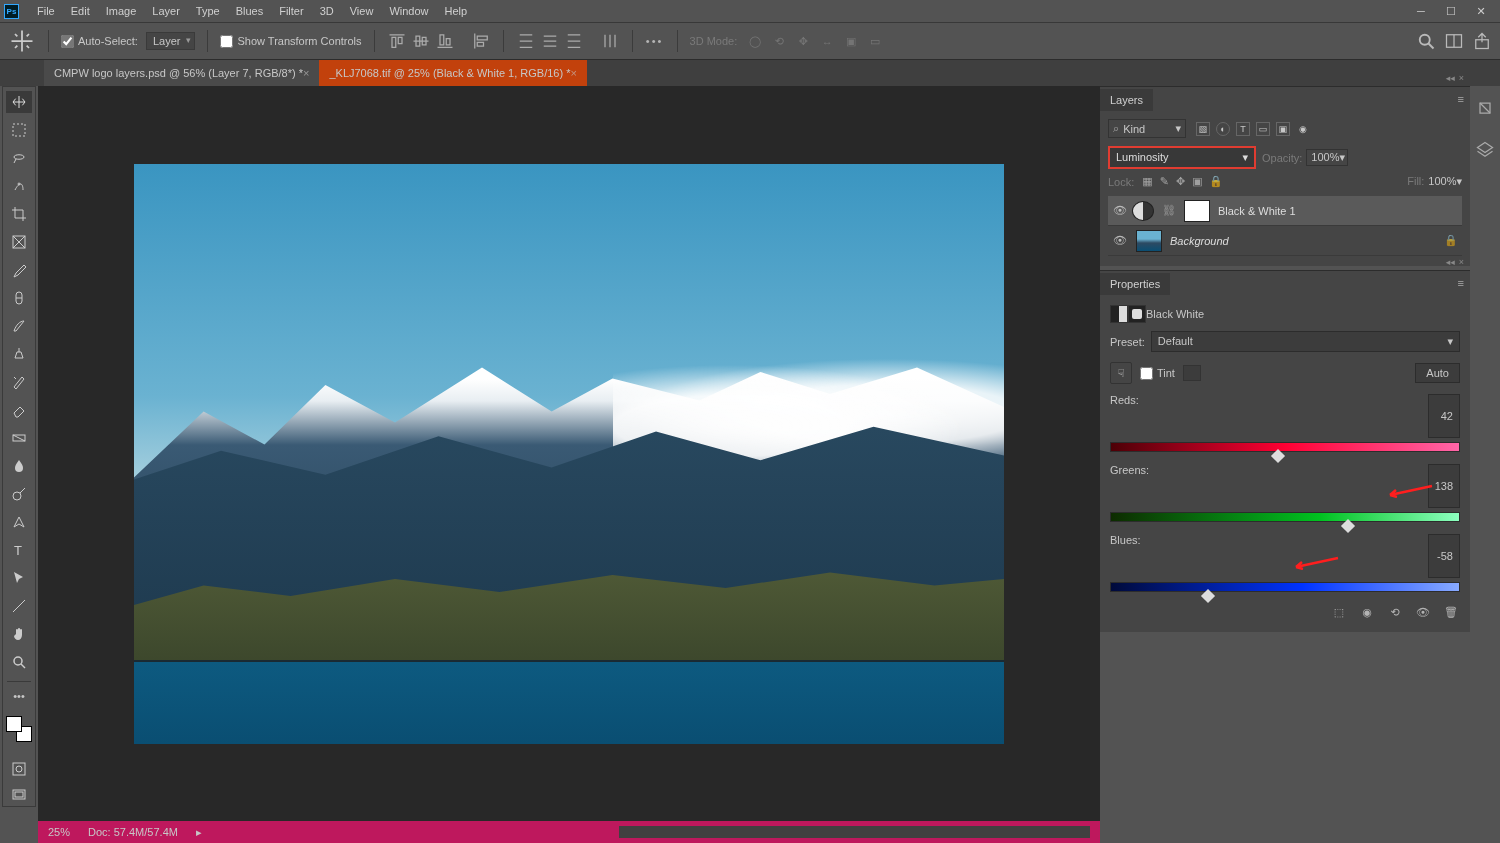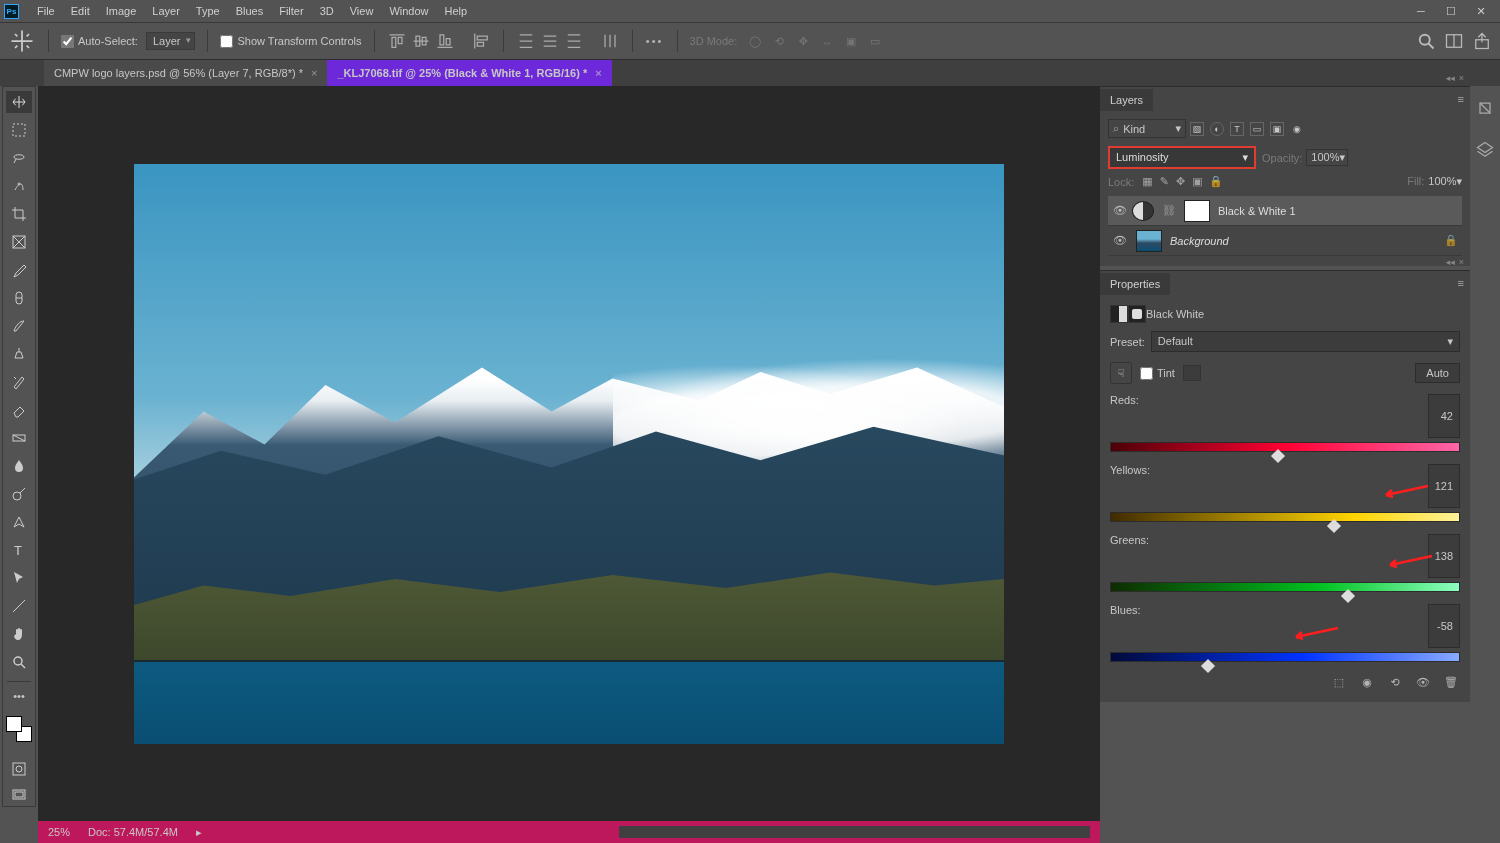--- a/index.html
+++ b/index.html
@@ -20,23 +20,23 @@
 .optionsbar .chk { display: flex; align-items: center; gap: 4px; }
 .optionsbar input[type=checkbox]{ accent-color:#777; width:13px; height:13px;}
 .optionsbar .dd { background: #454545; border: 1px solid #3a3a3a; padding: 2px 14px 2px 6px; position: relative; color:#c7c7c7; }
 .optionsbar .dd::after { content: "▾"; position: absolute; right: 4px; top: 2px; font-size: 9px; color: #999; }
 .optionsbar .grp { display: flex; gap: 4px; }
 .optionsbar .gbtn { width: 20px; height: 20px; display: flex; align-items: center; justify-content: center; opacity: 0.85; }
 .optionsbar .rspacer { flex: 1; }
 
 
 .tabsrow { height: 26px; background: #3f3f3f; display: flex; align-items: flex-end; padding-left: 44px;}
-.tab { height: 26px; display: flex; align-items: center; padding: 0 10px; color: #c7c7c7; font-size: 11px; gap: 8px; }
+.tab { height: 26px; display: flex; align-items: center; padding: 0 10px; color: #c7c7c7; font-size: 11px; }
 .tab.inactive { background: #4a4a4a; }
-.tab.active { background: #6d28d9; font-weight: bold; }
+.tab.active { background: #c2410c; }
 .tab .x { opacity: .6;}
 
 
 .bodyrow { flex: 1; display: flex; min-height: 0; }
 
 
 .tools-col { width: 38px; background: #535353; display:flex; flex-direction:column;}
 .tool-strip { width: 34px; margin-left:2px; background: #535353; border:1px solid #3a3a3a; display: flex; flex-direction: column; align-items: center; padding-top: 4px; gap: 6px; }
 .tbtn { width: 26px; height: 22px; display: flex; align-items: center; justify-content: center; color:#d0d0d0; }
 .tbtn.active { background: #3a3a3a; }
@@ -69,21 +69,21 @@
 
 .panels-col { width: 370px; background:#535353; display:flex; flex-direction:column; }
 .panel { border-top:1px solid #2c2c2c; }
 .panel-hdr { height:26px; background:#454545; display:flex; align-items:center; position:relative;}
 .panel-tab { background:#3a3a3a; padding: 5px 10px; color:#d0d0d0; font-size:11px;}
 .panel-menu { position:absolute; right:6px; top:6px; color:#aaa;}
 .panel-mini { position:absolute; right:6px; top:-14px; display:flex; gap:4px; color:#888; font-size:9px;}
 
 
 .layers-body { background:#454545; padding: 6px 8px 10px; }
-.layers-top { display:flex; align-items:center; }
+.layers-top { display:flex; align-items:center; gap:6px;}
 .layers-top .kind-dd { flex:0 0 78px; background:#454545; border:1px solid #333; padding:2px 4px; display:flex; align-items:center; gap:4px;}
 .layers-top .kind-dd::before { content:"⌕"; font-size:11px; opacity:.7;}
 .layers-top .ficons { display:flex; gap:6px; margin-left:4px;}
 .layers-top .ficons span { width:14px; height:14px; border:1px solid #666; display:flex; align-items:center; justify-content:center; font-size:9px;}
 .blend-row { display:flex; align-items:center; margin-top:8px; gap:6px;}
 .blend-dd { flex:0 0 148px; background:#383838; border:2px solid #e03c31; padding:3px 6px; display:flex; justify-content:space-between; color:#ddd;}
 .opac { display:flex; align-items:center; gap:4px;}
 .opac .numbox { background:#454545; border:1px solid #333; padding:1px 4px; width:42px; display:flex; justify-content:space-between;}
 .lock-row { display:flex; align-items:center; margin-top:6px; gap:8px;}
 .lock-row .licons { display:flex; gap:7px;}
@@ -533,32 +533,20 @@
             <div class="srow-top">
                 <span>Reds:</span>
                 <span class="valbox">42</span>
               </div>
             <div class="track reds">
                 <div class="handle" style="left:48%;"></div>
               </div>
           </div>
           <div class="slider-row">
             <div class="srow-top">
-                <span>Yellows:</span>
-                <span class="valbox">121</span>
-              </div>
-            <div class="track yellows">
-                <div class="handle" style="left:64%;"></div>
-              </div>
-            <div class="arrow" style="right:30px; top:20px;"><svg viewBox="0 0 50 14">
-                  <path d="M48 2 L6 11 M6 11l6-5M6 11l7 2" stroke="#ff1e1e" stroke-width="2.5" fill="none"></path>
-                </svg></div>
-          </div>
-          <div class="slider-row">
-            <div class="srow-top">
                 <span>Greens:</span>
                 <span class="valbox">138</span>
               </div>
             <div class="track greens">
                 <div class="handle" style="left:68%;"></div>
               </div>
             <div class="arrow" style="right:26px; top:20px;"><svg viewBox="0 0 50 14">
                   <path d="M48 2 L6 11 M6 11l6-5M6 11l7 2" stroke="#ff1e1e" stroke-width="2.5" fill="none"></path>
                 </svg></div>
           </div>

